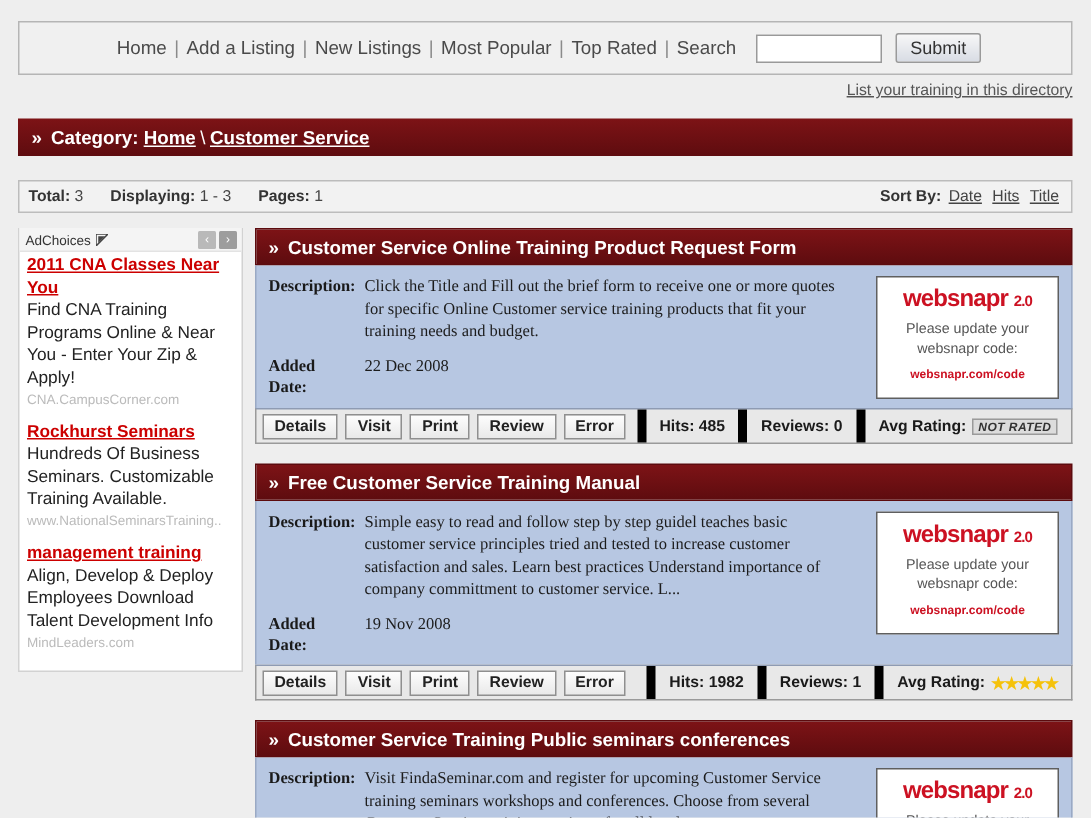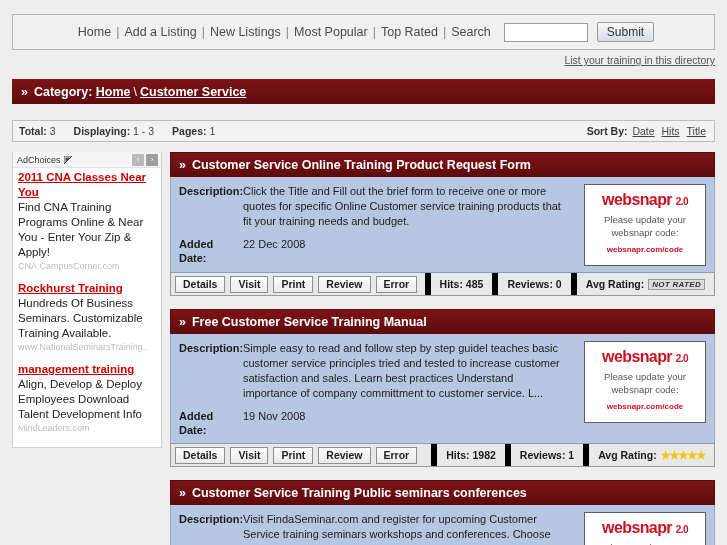--- a/index.html
+++ b/index.html
@@ -185,21 +185,21 @@
     border: 1px solid #5c0b0e;
   }
   .listing-title .chev { margin-right: 6px; }
   .listing-body {
     background: #b7c7e2;
     border-left: 1px solid #9aa9c4;
     border-right: 1px solid #9aa9c4;
     display: flex;
     padding: 7px 8px 6px 8px;
   }
-  .lb-left { flex: 1; }
+  .lb-left { flex: 1; font-family: Liberation Serif, serif; }
   .lb-row { display: flex; }
   .lb-label {
     font-size: 11px;
     font-weight: bold;
     color: #1a1a1a;
     width: 64px;
     flex: 0 0 64px;
     line-height: 15px;
   }
   .lb-text {
@@ -355,21 +355,21 @@
         <span class="ad-arrow on">›</span>
       </span>
     </div>
     <div class="ad-list">
       <div class="ad-item">
         <a class="ad-title" href="#">2011 CNA Classes Near You</a>
         <div class="ad-desc">Find CNA Training Programs Online &amp; Near You - Enter Your Zip &amp; Apply!</div>
         <div class="ad-url">CNA.CampusCorner.com</div>
       </div>
       <div class="ad-item">
-        <a class="ad-title" href="#">Rockhurst Training</a>
+        <a class="ad-title" href="#">Rockhurst Seminars</a>
         <div class="ad-desc">Hundreds Of Business Seminars. Customizable Training Available.</div>
         <div class="ad-url">www.NationalSeminarsTraining..</div>
       </div>
       <div class="ad-item">
         <a class="ad-title" href="#">management training</a>
         <div class="ad-desc">Align, Develop &amp; Deploy Employees Download Talent Development Info</div>
         <div class="ad-url">MindLeaders.com</div>
       </div>
     </div>
   </div>

